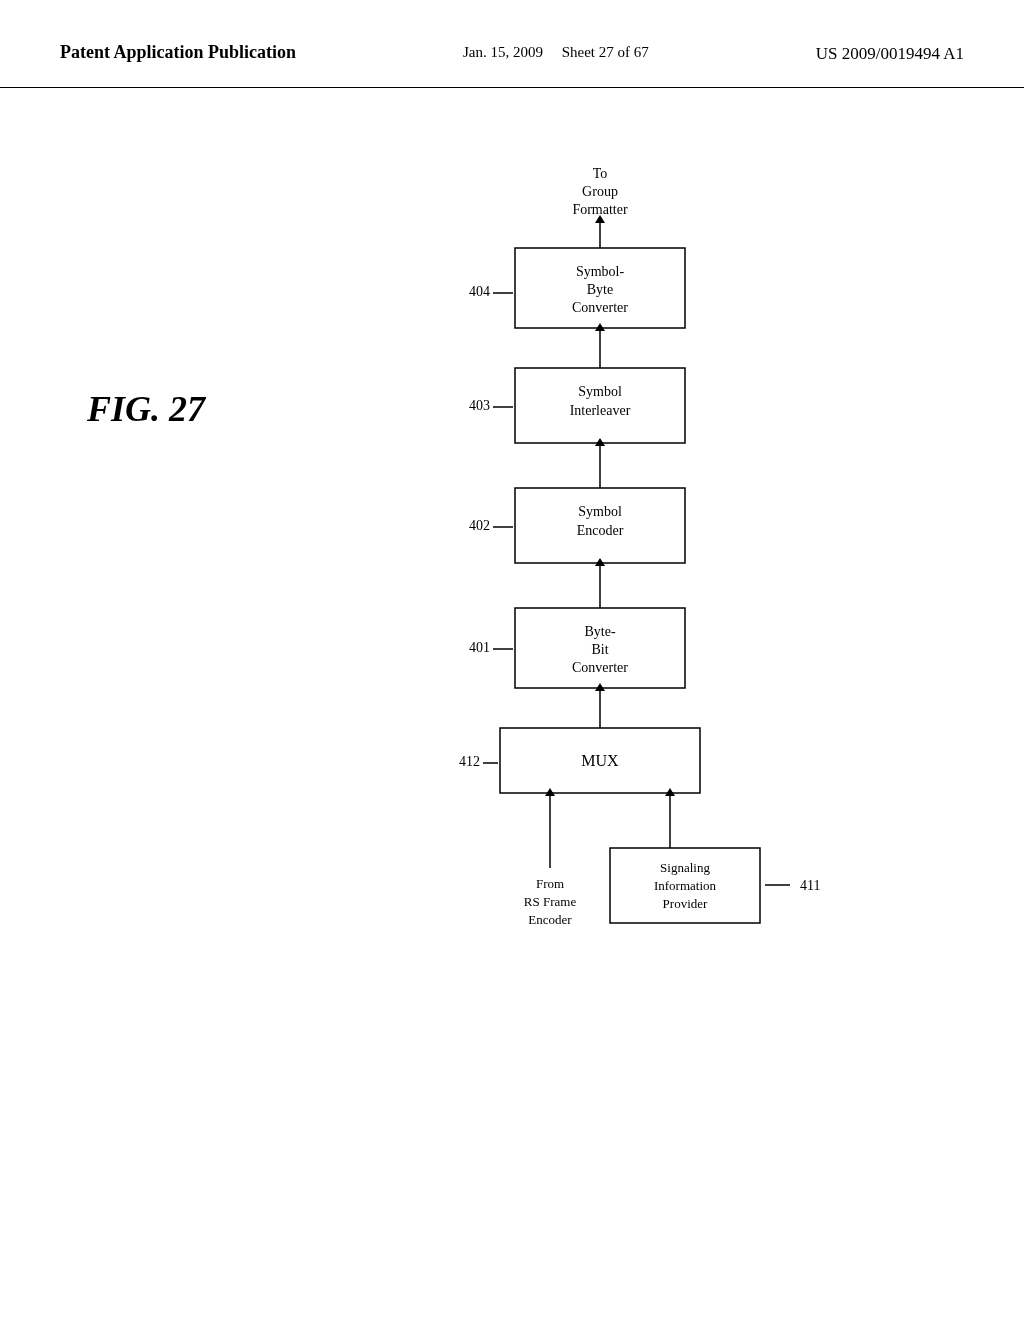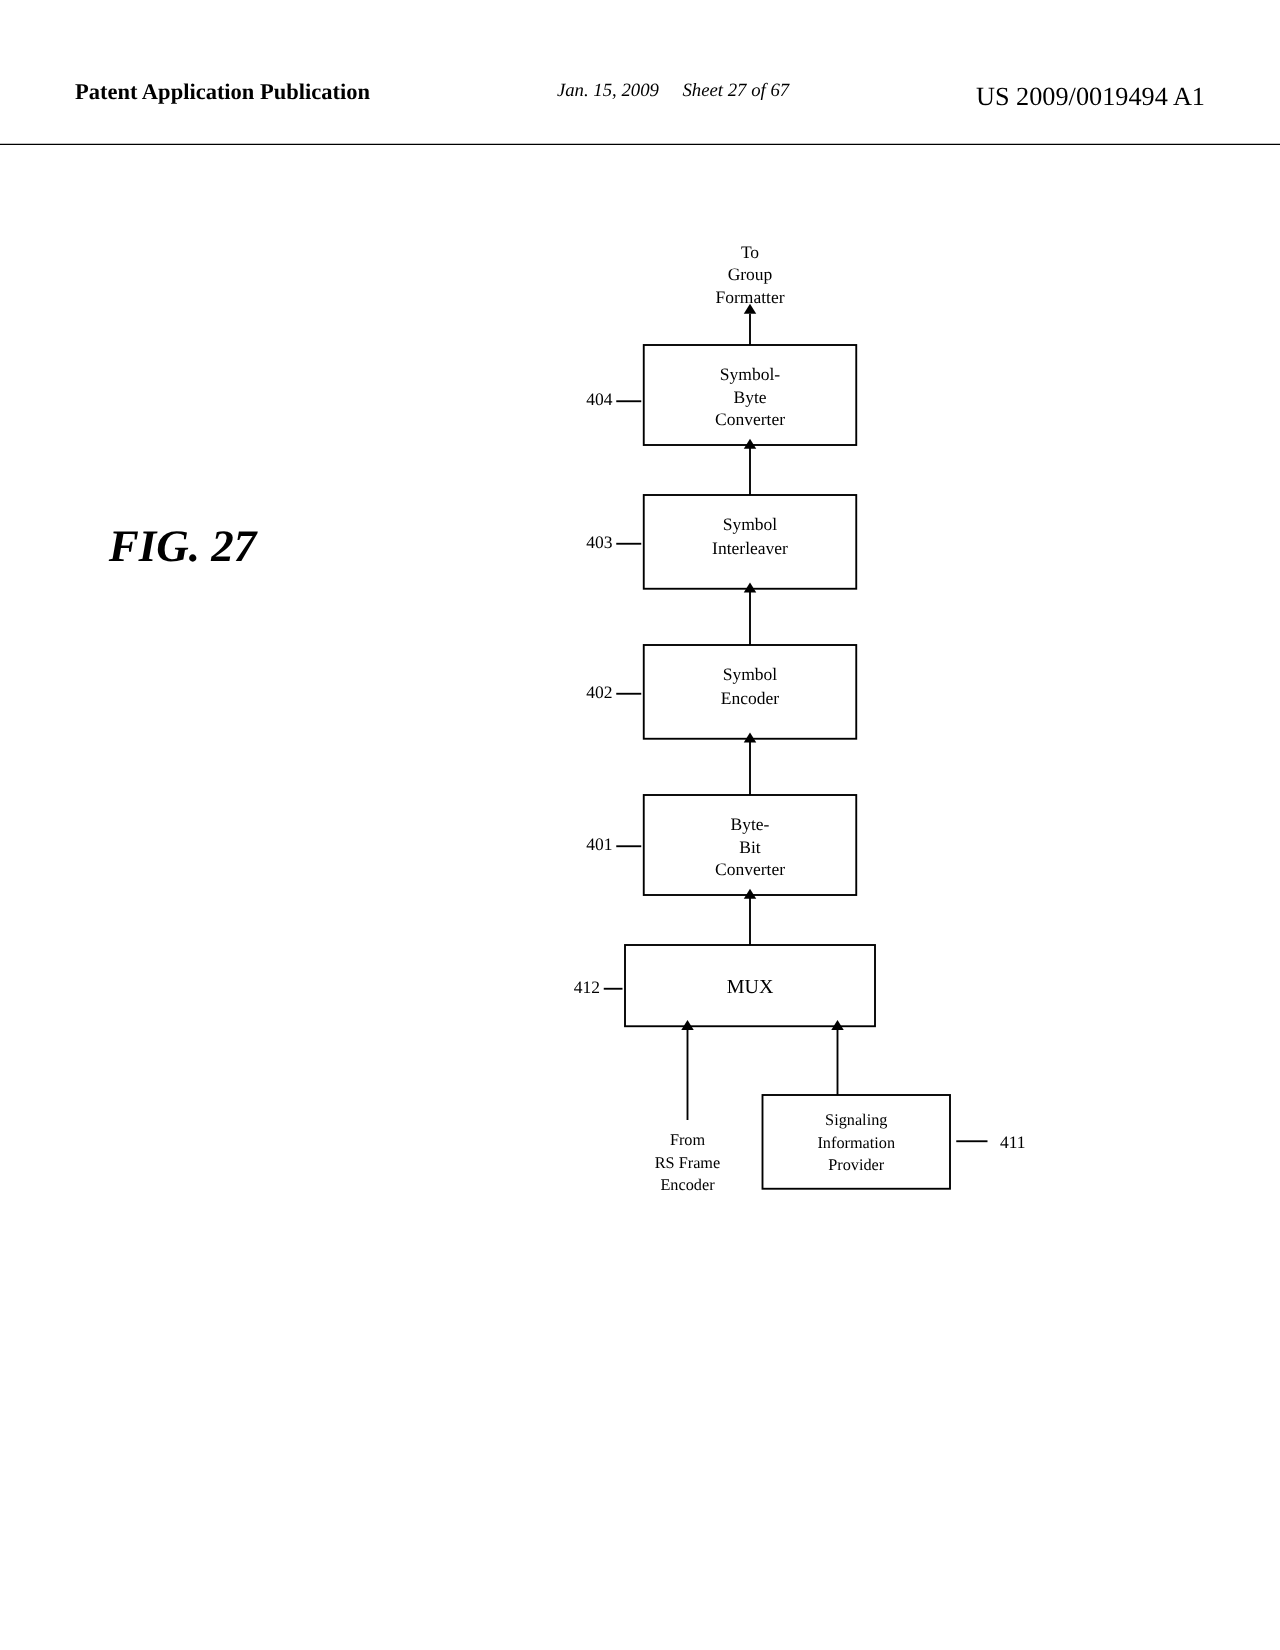--- a/index.html
+++ b/index.html
@@ -12,35 +12,33 @@
       position: relative;
     }
 
     
     .header {
       display: flex;
       justify-content: space-between;
       align-items: flex-start;
       padding: 40px 60px 20px 60px;
       border-bottom: 1px solid #000;
-      margin-top: 21px;
     }
     .header-left {
       font-size: 18px;
       font-weight: bold;
       line-height: 1.4;
     }
     .header-center {
       font-size: 15px;
       text-align: center;
       line-height: 1.6;
-      font-style: italic;
     }
     .header-right {
-      font-size: 21px;
+      font-size: 17px;
       text-align: right;
       line-height: 1.6;
     }
 
     
     .main {
       position: relative;
       width: 100%;
       height: calc(1320px - 100px);
     }

